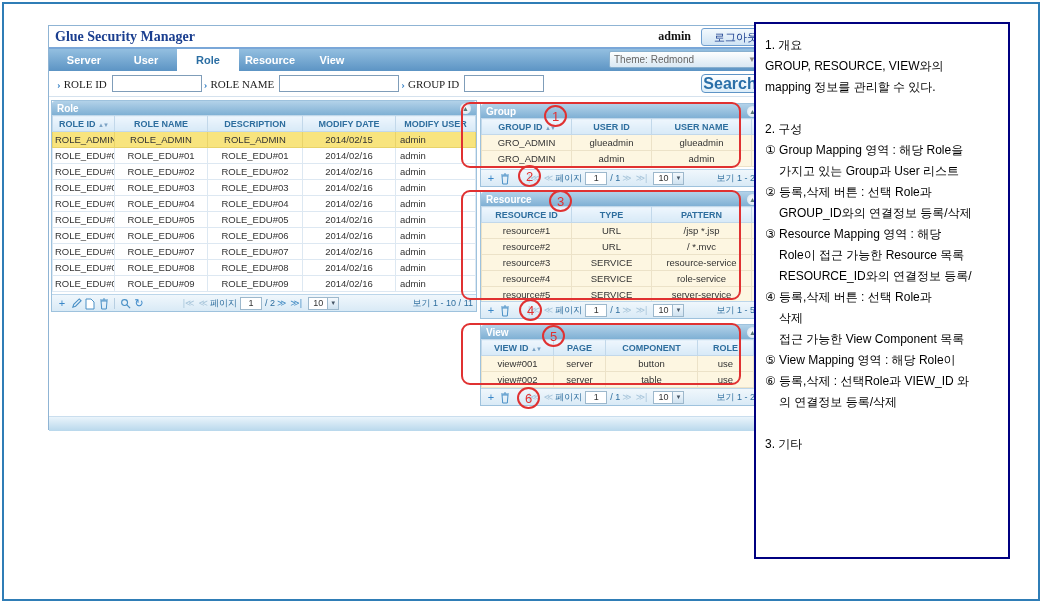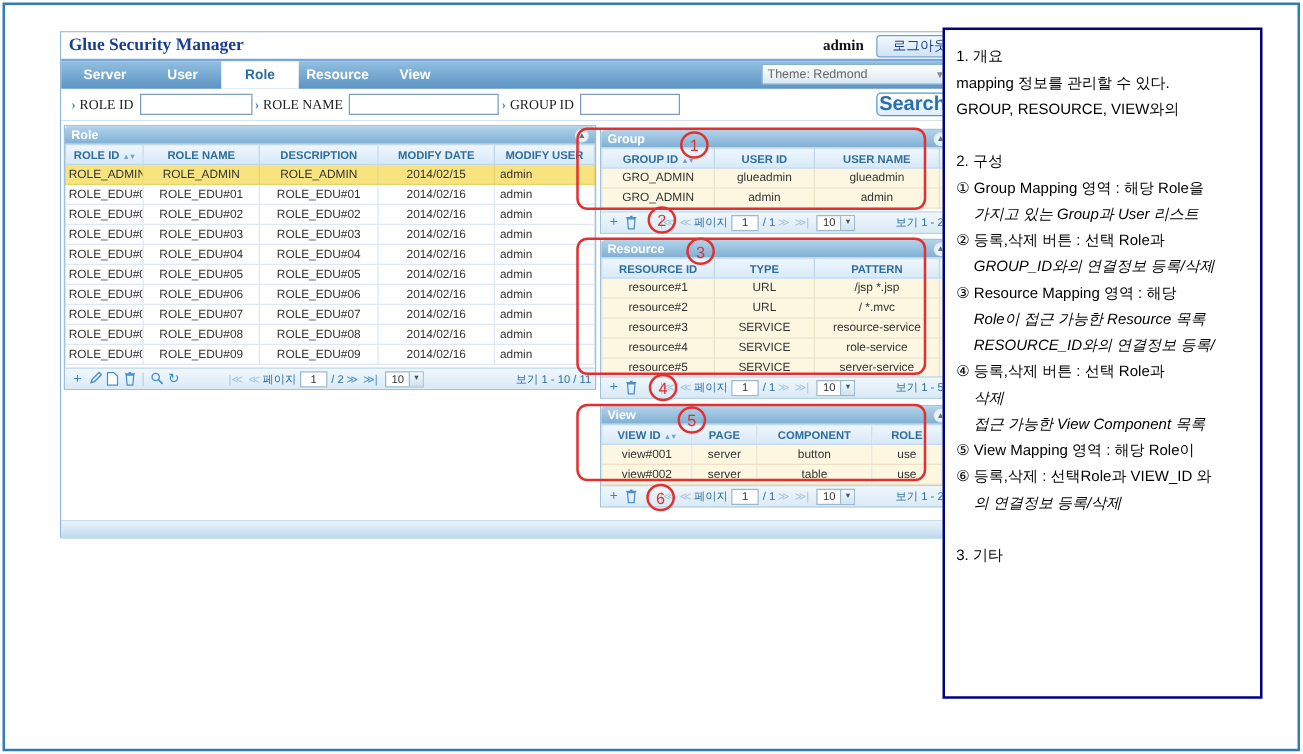--- a/index.html
+++ b/index.html
@@ -89,21 +89,21 @@
   .red-rect { position:absolute; border:2px solid #e03131; border-radius:9px; pointer-events:none; }
   .red-circle { position:absolute; width:23px; height:22px; border:2px solid #e03131; border-radius:50%;
     color:#e03131; font-size:13px; display:flex; align-items:center; justify-content:center;
     background:transparent; pointer-events:none; }
 
   
   .notes { position:absolute; left:754px; top:22px; width:256px; height:537px;
     border:2px solid #000080; background:#fff; padding:11px 9px;
     font-size:12px; color:#000; line-height:21px; }
   .note-line { white-space:nowrap; overflow:hidden; }
-  .note-line.indent { padding-left:14px;font-style:italic; }
+  .note-line.indent { padding-left:14px; }
   .note-line.blank { height:21px; }
 </style>
 </head>
 <body>
 
 <div id="stage">
   <div id="frame"></div>
 
   <div class="app">
 
@@ -477,22 +477,22 @@
 
   <div class="red-circle" style="left:544px; top:105px;">1</div>
   <div class="red-circle" style="left:518px; top:165px;">2</div>
   <div class="red-circle" style="left:549px; top:190px;">3</div>
   <div class="red-circle" style="left:519px; top:299px;">4</div>
   <div class="red-circle" style="left:542px; top:325px;">5</div>
   <div class="red-circle" style="left:517px; top:387px;">6</div>
 
   <div class="notes">
       <div class="note-line">1. 개요</div>
+      <div class="note-line"> GROUP, RESOURCE, VIEW와의</div>
       <div class="note-line">mapping 정보를 관리할 수 있다.</div>
-      <div class="note-line"> GROUP, RESOURCE, VIEW와의</div>
       <div class="note-line blank"></div>
       <div class="note-line">2. 구성</div>
       <div class="note-line">① Group Mapping 영역 : 해당 Role을</div>
       <div class="note-line indent">가지고 있는  Group과 User 리스트</div>
       <div class="note-line">② 등록,삭제 버튼 : 선택 Role과</div>
       <div class="note-line indent">GROUP_ID와의 연결정보 등록/삭제</div>
       <div class="note-line">③ Resource Mapping 영역 : 해당</div>
       <div class="note-line indent">Role이 접근 가능한 Resource 목록</div>
       <div class="note-line indent">RESOURCE_ID와의 연결정보 등록/</div>
       <div class="note-line">④ 등록,삭제 버튼 : 선택 Role과</div>

